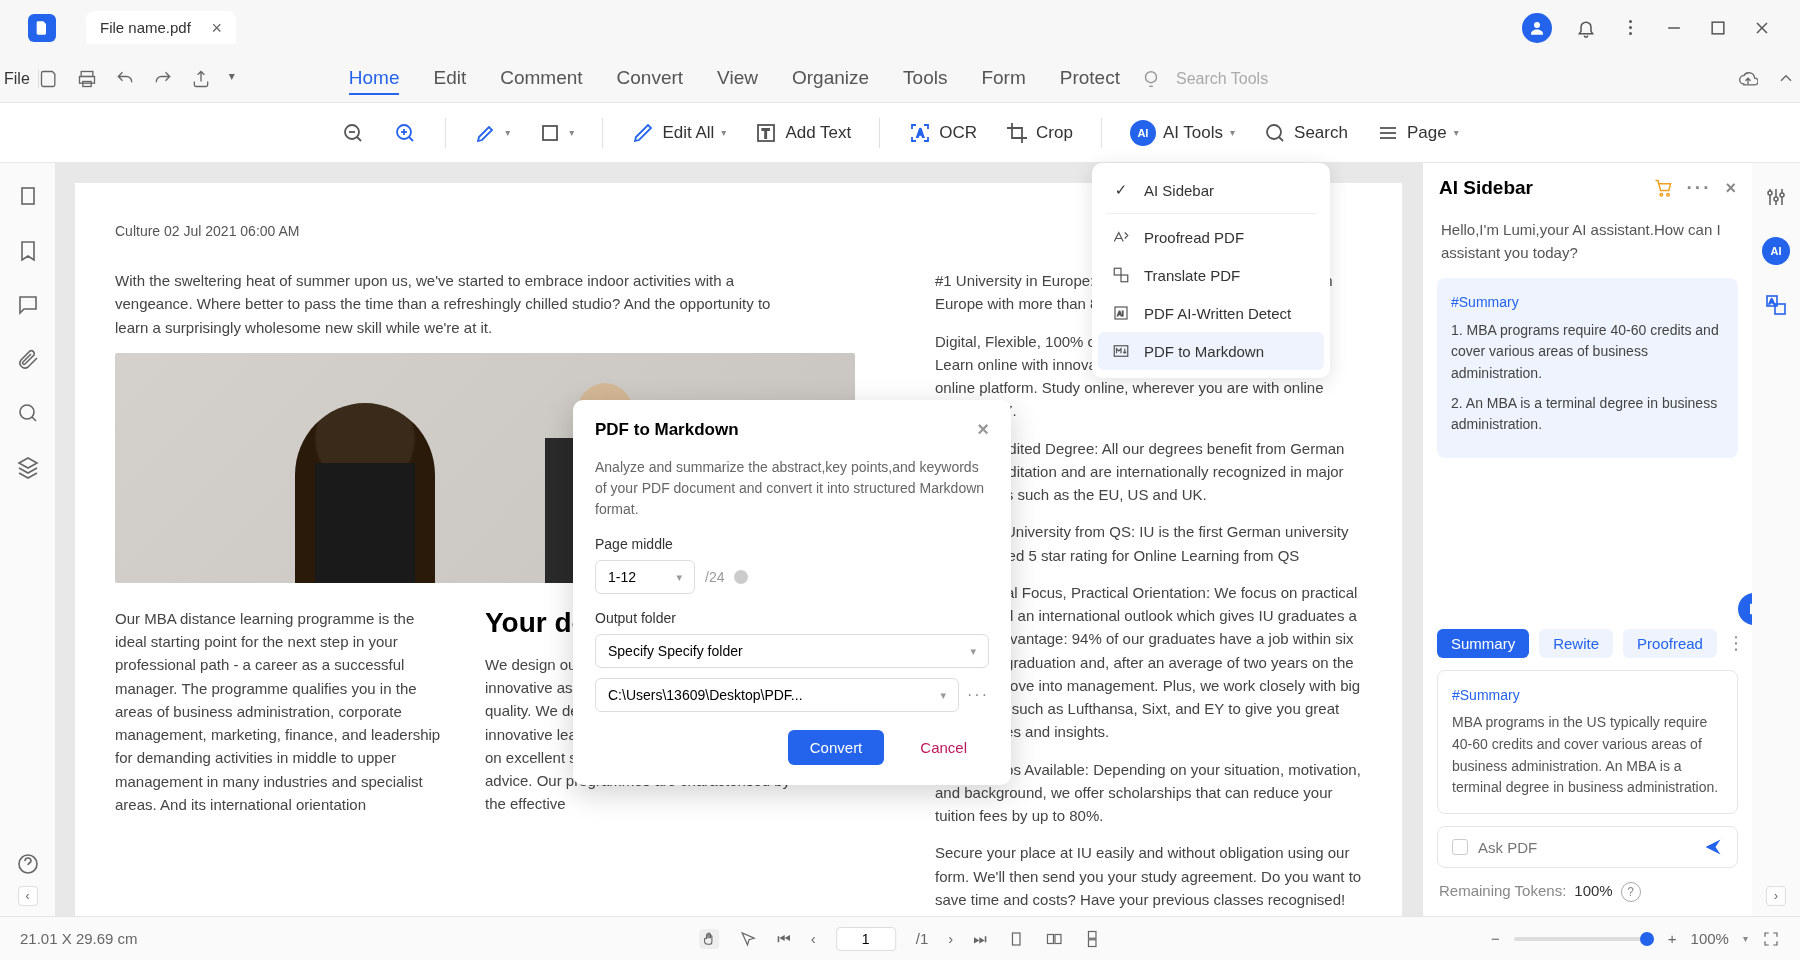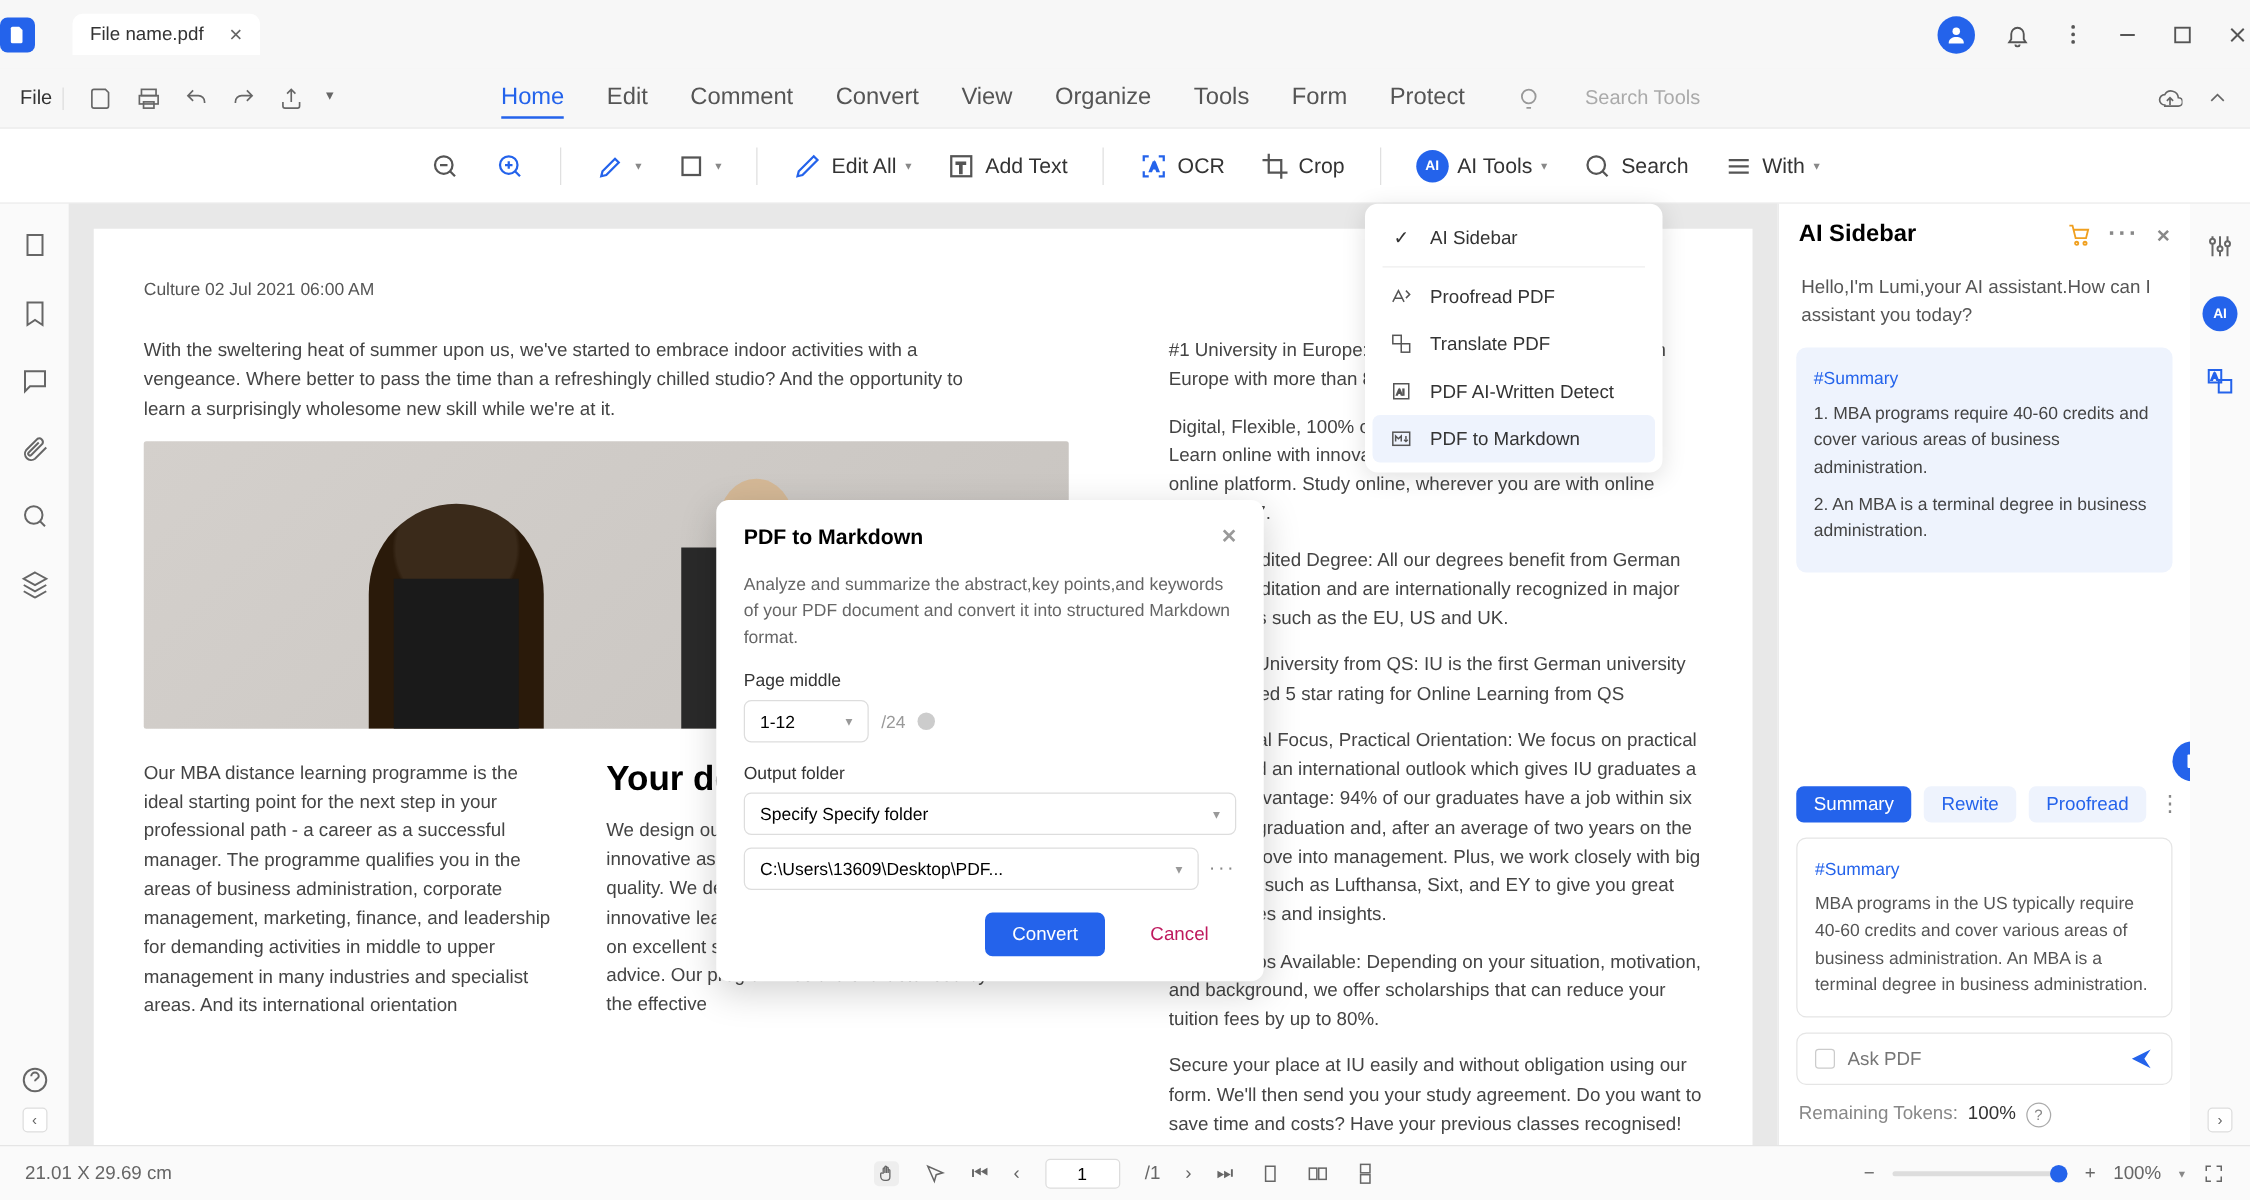--- a/index.html
+++ b/index.html
@@ -1,30 +1,30 @@
 <!DOCTYPE html>
 <html><head>
 <meta charset="utf-8">
 <style>
 * { margin: 0; padding: 0; box-sizing: border-box; font-family: -apple-system, BlinkMacSystemFont, "Segoe UI", sans-serif; }
 body { width: 1800px; height: 960px; background: #f0f0f0; overflow: hidden; position: relative; }
 
 
-.titlebar { height: 55px; background: #f7f7f7; display: flex; align-items: center; padding: 0 0; }
+.titlebar { height: 55px; background: #f7f7f7; display: flex; align-items: center; padding: 0 28px; }
 .app-icon { width: 28px; height: 28px; background: #2463eb; border-radius: 6px; display: flex; align-items: center; justify-content: center; margin-right: 30px; }
 .app-icon svg { width: 16px; height: 16px; fill: white; }
 .file-tab { background: white; padding: 8px 45px 8px 14px; border-radius: 8px 8px 0 0; position: relative; font-size: 15px; color: #333; }
 .file-tab .close { position: absolute; right: 14px; top: 50%; transform: translateY(-50%); font-size: 18px; color: #666; cursor: pointer; }
 .title-spacer { flex: 1; }
 .title-right { display: flex; align-items: center; gap: 24px; }
 .avatar-icon { width: 30px; height: 30px; background: #2463eb; border-radius: 50%; display:flex;align-items:center;justify-content:center; }
 .title-icon { width: 20px; height: 20px; color: #555; cursor: pointer; }
 
 
-.menubar { height: 48px; background: #f7f7f7; display: flex; align-items: center; padding: 0 16px; gap: 20px; border-bottom: 1px solid #e8e8e8; }
+.menubar { height: 48px; background: #f7f7f7; display: flex; align-items: center; padding: 0 4px; border-bottom: 1px solid #e8e8e8; }
 .file-menu { font-size: 16px; color: #333; cursor: pointer; padding-right:8px; border-right:1px solid #ddd;}
 .qa-icons { display: flex; gap: 18px; align-items: center; }
 .qa-icon { width: 20px; height: 20px; color: #666; cursor: pointer; }
 .main-tabs { display: flex; gap: 34px; margin-left: 100px; }
 .main-tab { font-size: 19px; color: #555; cursor: pointer; padding: 4px 0; }
 .main-tab.active { color: #2463eb; border-bottom: 2px solid #2463eb; }
 .ai-bulb { margin-left: 20px; color: #999; }
 .search-tools { margin-left: 14px; font-size: 16px; color: #aaa; }
 .menubar-right { margin-left: auto; display: flex; gap: 18px; }
 
@@ -281,21 +281,21 @@
         <line x1="20" y1="20" x2="16" y2="16"></line>
       </svg>
       <span>Search</span>
     </div>
   <div class="tool-item">
       <svg class="tool-icon" viewBox="0 0 24 24" stroke="#555" stroke-width="1.8">
         <line x1="4" y1="7" x2="20" y2="7"></line>
         <line x1="4" y1="12" x2="20" y2="12"></line>
         <line x1="4" y1="17" x2="20" y2="17"></line>
       </svg>
-      <span>With</span>
+      <span>Page</span>
       <span class="chevron-d">▾</span>
     </div>
 </div>
 
 <div class="workspace">
   <div class="left-rail">
     <svg class="rail-icon" viewBox="0 0 24 24" fill="none" stroke="currentColor" stroke-width="1.6">
         <rect x="6" y="3" width="12" height="16"></rect>
       </svg>
     <svg class="rail-icon" viewBox="0 0 24 24" fill="none" stroke="currentColor" stroke-width="1.6">

